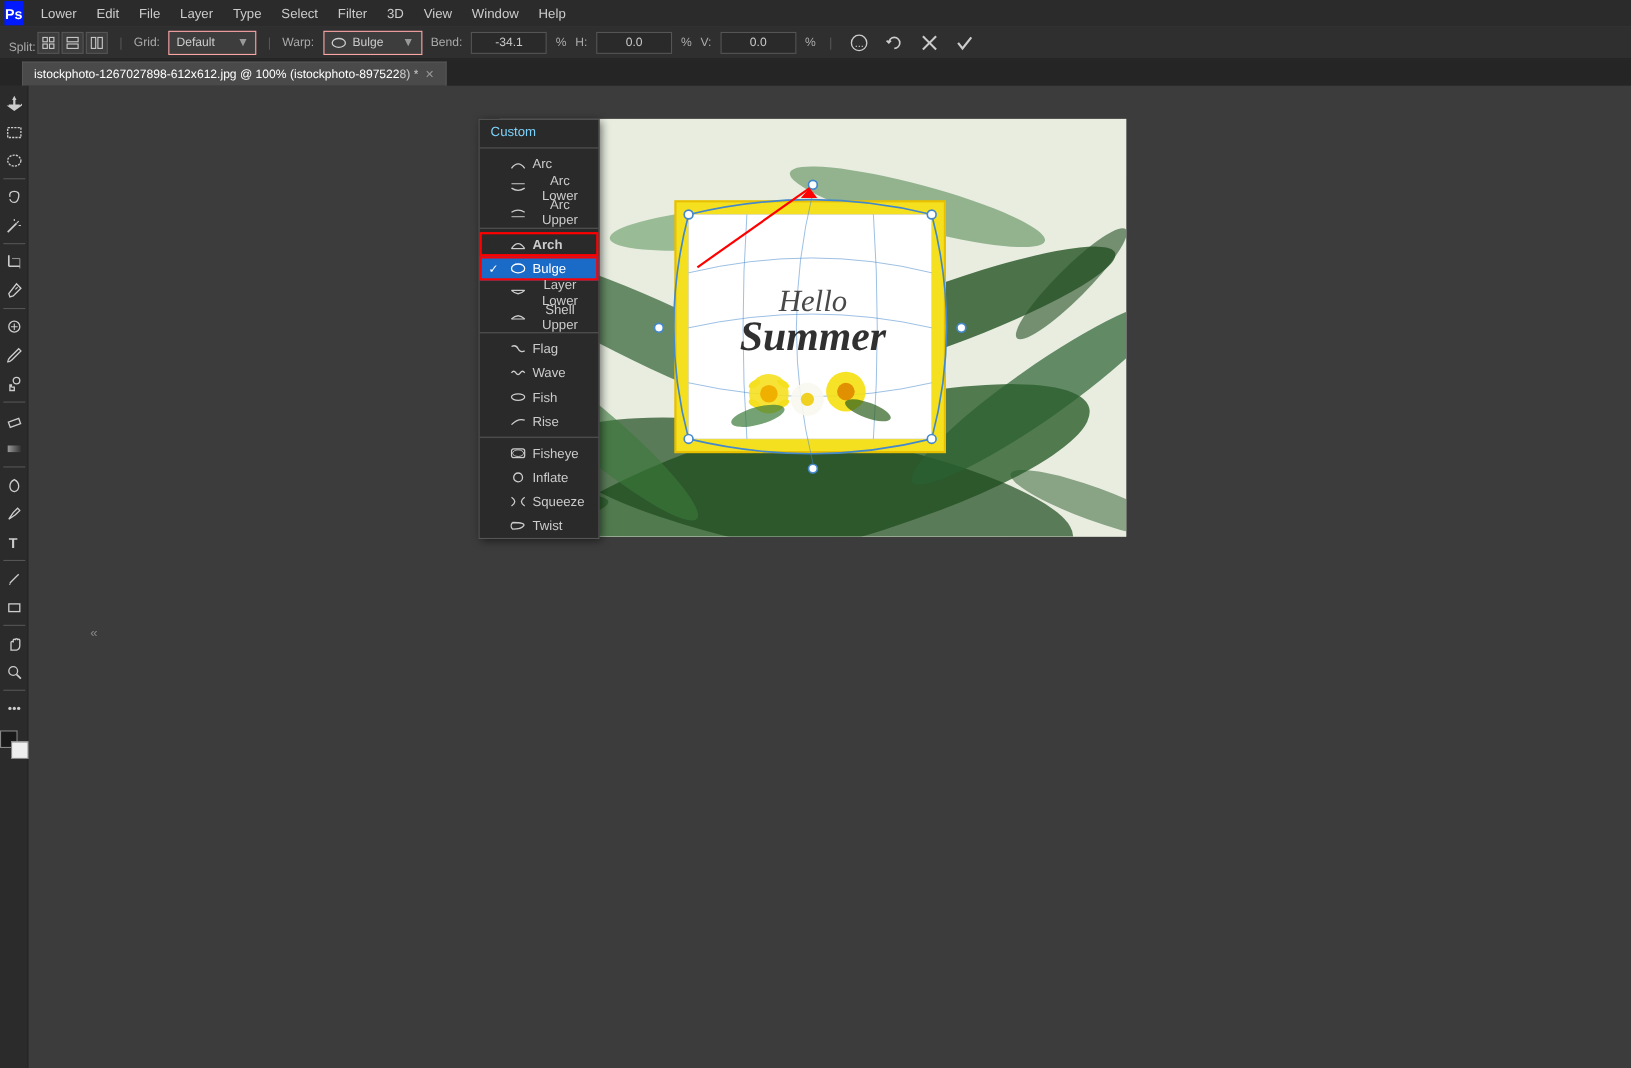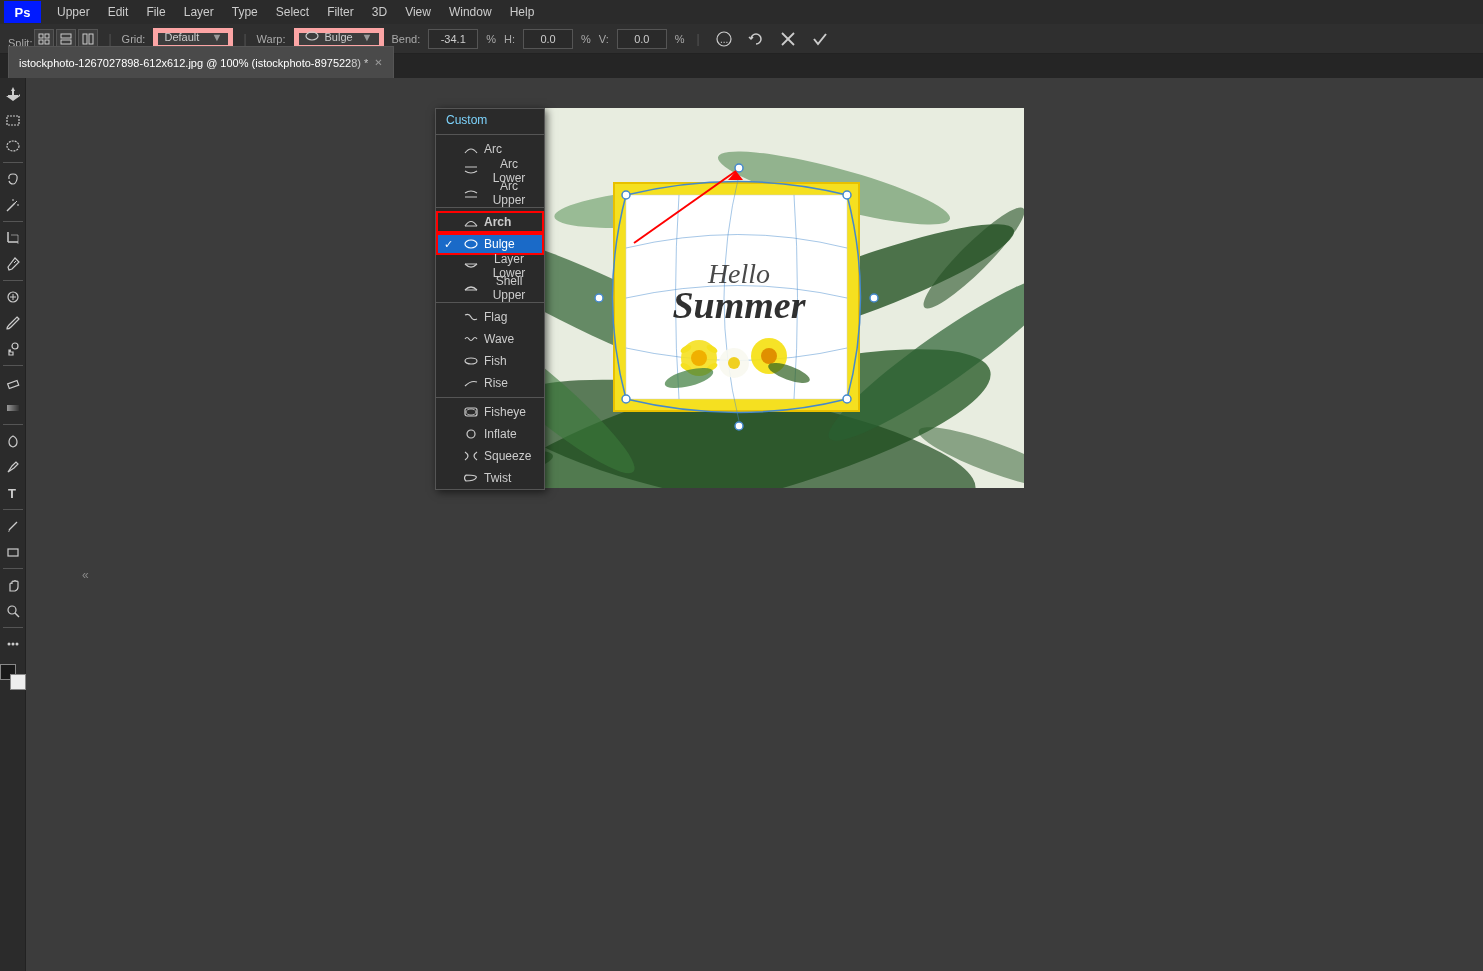--- a/index.html
+++ b/index.html
@@ -1,35 +1,35 @@
 <!DOCTYPE html>
 <html><head>
   <meta charset="utf-8">
   <style>
     * { margin: 0; padding: 0; box-sizing: border-box; }
     body { width: 1483px; height: 971px; background: #3c3c3c; font-family: Arial, sans-serif; font-size: 12px; color: #ccc; overflow: hidden; user-select: none; }
 
     
     #menubar { display: flex; align-items: center; background: #2b2b2b; height: 24px; padding: 0 4px; gap: 2px; }
-    .menu-logo { width: 37px; height: 22px; background: #001aff; display: flex; align-items: center; justify-content: center; color: #fff; font-weight: bold; font-size: 13px; margin-right: 6px; }
+    .menu-logo { width: 17px; height: 22px; background: #001aff; display: flex; align-items: center; justify-content: center; color: #fff; font-weight: bold; font-size: 13px; margin-right: 6px; }
     .menu-item { padding: 2px 8px; color: #ccc; font-size: 12px; cursor: pointer; }
 
     
     #optionsbar { display: flex; align-items: center; background: #2f2f2f; height: 30px; padding: 0 8px; gap: 8px; border-bottom: 1px solid #222; flex-shrink: 0; }
     .opt-label { color: #aaa; font-size: 11px; }
-    .opt-dropdown { background: #3d3d3d; border: 5px solid #fca5a5; color: #ccc; font-size: 11px; padding: 2px 6px; height: 22px; display: flex; align-items: flex-end; gap: 3px; min-width: 80px; }
-    .opt-input { background: #2a2a2a; border: 1px solid #555; color: #ccc; font-size: 11px; padding: 1px 4px; height: 20px; width: 50px; text-align: center; }
+    .opt-dropdown { background: #3d3d3d; border: 1px solid #fca5a5; color: #ccc; font-size: 11px; padding: 2px 6px; height: 22px; display: flex; align-items: center; gap: 3px; min-width: 80px; }
+    .opt-input { background: #2a2a2a; border: 1px solid #555; color: #ccc; font-size: 11px; padding: 1px 4px; height: 20px; width: 69px; text-align: center; }
     .opt-percent { color: #aaa; font-size: 11px; }
     .split-icons { display: flex; gap: 2px; align-items: flex-end; }
     .icon-box { width: 20px; height: 20px; border: 1px solid #555; display: flex; align-items: center; justify-content: center; cursor: pointer; background: #3d3d3d; }
     .opt-icon { width: 24px; height: 24px; display: flex; align-items: center; justify-content: center; cursor: pointer; color: #ccc; font-size: 14px; }
 
     
     #tabbar { display: flex; align-items: flex-end; background: #252525; height: 24px; padding: 0 8px; gap: 2px; }
-    .tab { background: #3c3c3c; border: 1px solid #555; border-bottom: none; padding: 3px 10px; font-size: 11px; color: #bbb; display: flex; align-items: center; gap: 6px; cursor: pointer; height: 32px; }
+    .tab { background: #3c3c3c; border: 1px solid #555; border-bottom: none; padding: 3px 10px; font-size: 11px; color: #bbb; display: flex; align-items: center; gap: 6px; cursor: pointer; height: 22px; margin-left: 12px; }
     .tab .close-btn { color: #999; font-size: 10px; }
     .tab-active { background: #4a4a4a; color: #fff; }
 
     
     #main { display: flex; height: calc(971px - 24px - 30px - 24px); }
 
     
     #toolbar { width: 26px; background: #2b2b2b; display: flex; flex-direction: column; align-items: center; padding: 4px 0; gap: 2px; border-right: 1px solid #222; }
     .tool-icon { width: 24px; height: 24px; display: flex; align-items: center; justify-content: center; cursor: pointer; color: #ccc; font-size: 13px; position: relative; }
     .tool-sep { width: 20px; height: 1px; background: #555; margin: 2px 0; }
@@ -60,21 +60,21 @@
     }
 
     
     #left-collapse { position: absolute; left: 56px; top: 490px; color: #888; font-size: 12px; cursor: pointer; }
   </style>
 </head>
 <body>
 
 <div id="menubar">
   <div class="menu-logo">Ps</div>
-  <div class="menu-item">Upper</div>
+  <div class="menu-item">Lower</div>
   <div class="menu-item">Edit</div>
   <div class="menu-item">File</div>
   <div class="menu-item">Layer</div>
   <div class="menu-item">Type</div>
   <div class="menu-item">Select</div>
   <div class="menu-item">Filter</div>
   <div class="menu-item">3D</div>
   <div class="menu-item">View</div>
   <div class="menu-item">Window</div>
   <div class="menu-item">Help</div>

